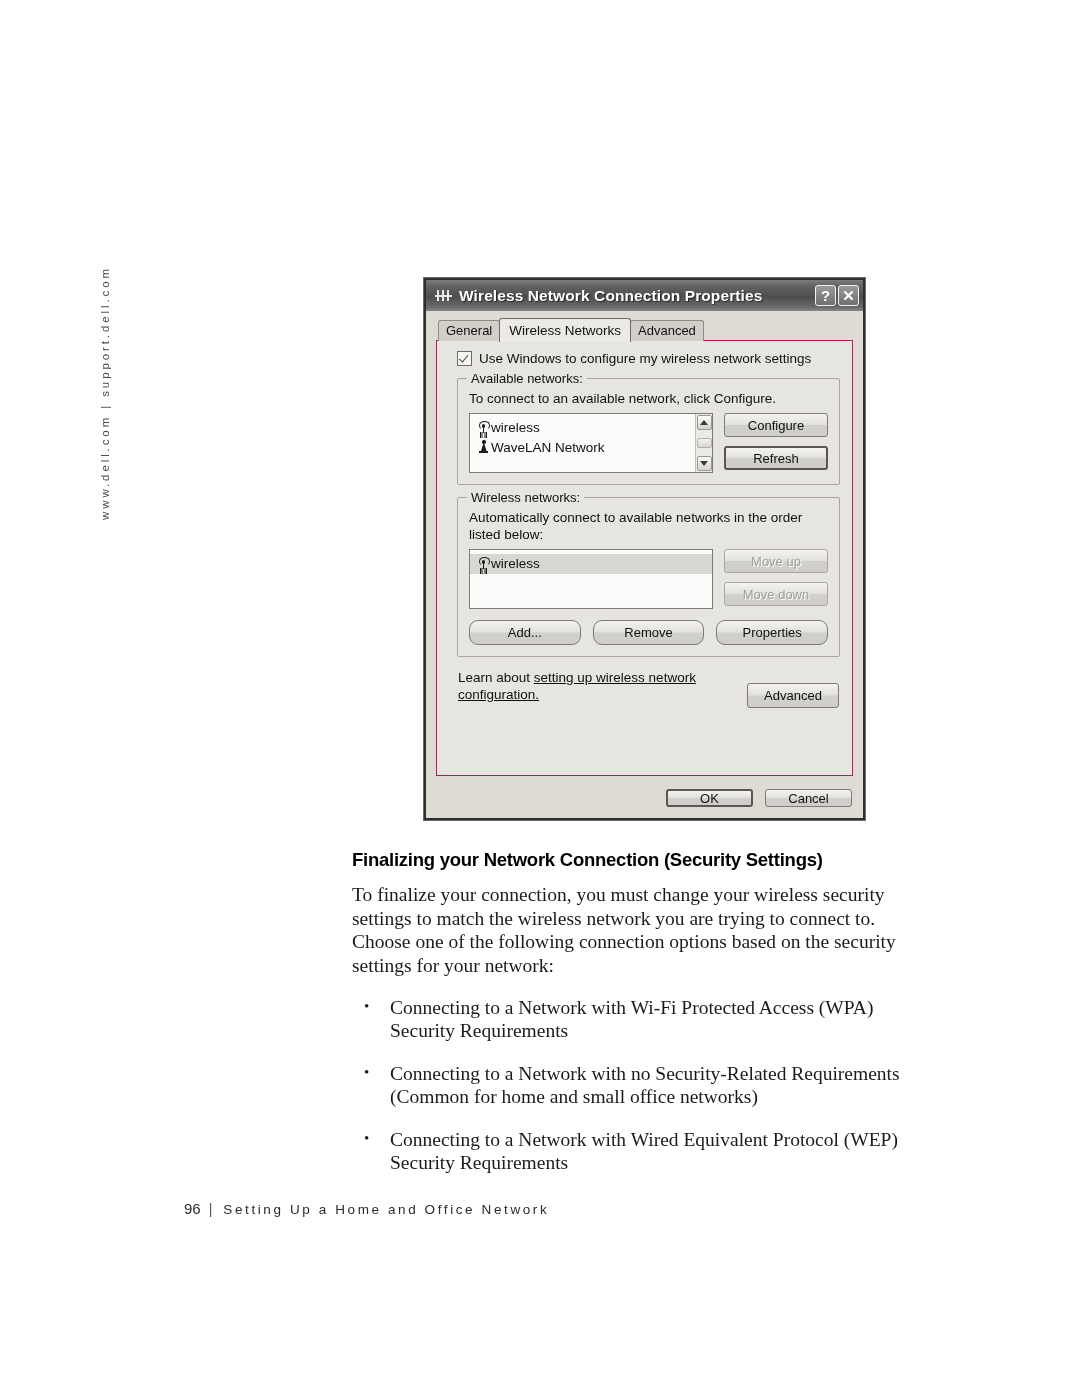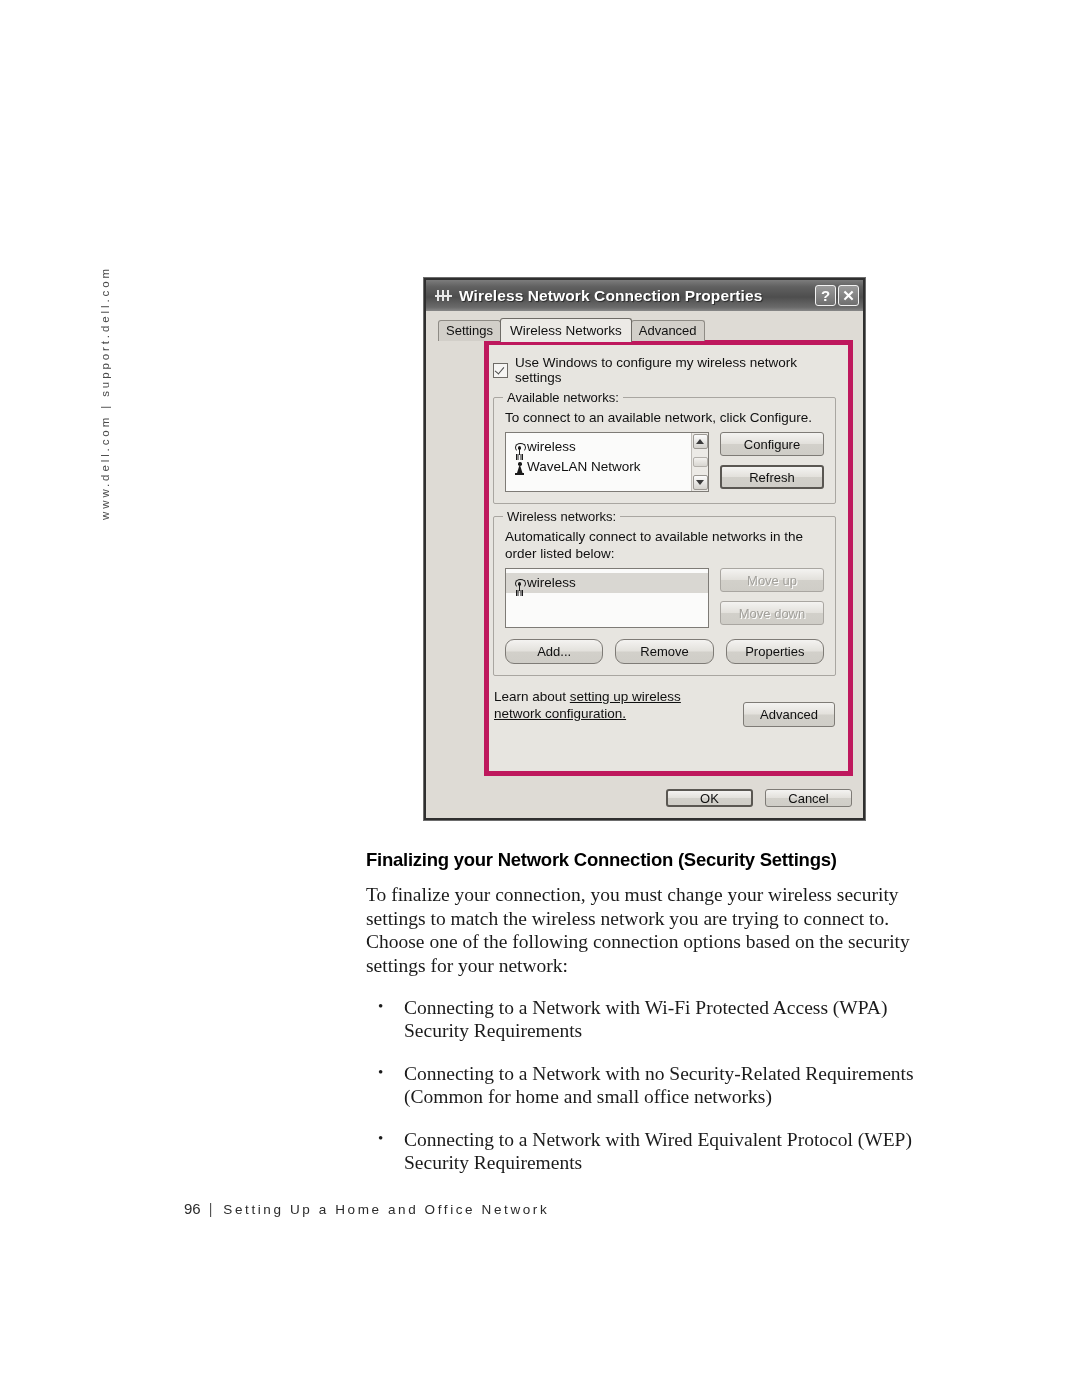--- a/index.html
+++ b/index.html
@@ -137,29 +137,28 @@
     background: #eceae6;
     font-size: 13.5px;
     padding: 4px 9px 4px 9px;
     position: relative;
     z-index: 3;
     border-color: #6e6b66;
     margin-bottom: -1px;
   }
 
   .tabpanel {
-    border: 5px solid #be185d;
+    border: 1px solid #be185d;
     background: #e7e5e0;
     height: 436px;
     margin-top: -1px;
-    padding: 10px 12px 0 4px;
+    padding: 10px 12px 0 20px;
     box-sizing: border-box;
     position: relative;
     z-index: 1;
-    margin-left: 48px;
   }
 
   
   .checkline {
     display: flex;
     align-items: center;
     font-size: 13.5px;
     color: #101010;
     margin-bottom: 12px;
   }
@@ -211,21 +210,21 @@
     border: 1px solid #7e7b76;
     flex: 1 1 auto;
     height: 58px;
     position: relative;
     display: flex;
   }
   .listbox.tall { height: 58px; }
   .list-items { flex: 1 1 auto; padding: 4px 0 0 0; overflow: hidden; }
   .list-item {
     display: flex;
-    align-items: flex-end;
+    align-items: flex-start;
     font-size: 13.5px;
     color: #101010;
     padding: 1px 4px 1px 6px;
     line-height: 18px;
   }
   .list-item.selected { background: #d9d7d2; }
   .li-ico { width: 15px; flex: 0 0 auto; display: flex; justify-content: center; }
 
   
   .ico-ap { position: relative; width: 11px; height: 15px; }
@@ -369,21 +368,21 @@
   .okrow {
     position: absolute;
     right: 11px;
     bottom: 11px;
     display: flex;
     gap: 12px;
   }
   .okrow .btn { width: 87px; height: 18px; }
 
   
-  .article { position: absolute; left: 366px; top: 849px; width: 556px; }
+  .article { position: absolute; left: 352px; top: 849px; width: 556px; }
   h2.heading {
     font-family: "Liberation Sans", sans-serif;
     font-size: 18.5px;
     font-weight: bold;
     color: #000;
     margin: 0 0 12px 0;
     letter-spacing: -0.25px;
   }
   p.para {
     font-family: "Liberation Serif", serif;
@@ -439,21 +438,21 @@
     <span class="title-text">Wireless Network Connection Properties</span>
     <span class="tb-buttons">
       <span class="tb-btn">?</span>
       <span class="tb-btn">✕</span>
     </span>
   </div>
 
   <div class="dlg-body">
 
     <div class="tabrow">
-      <div class="tab">Settings</div>
+      <div class="tab">General</div>
       <div class="tab active">Wireless Networks</div>
       <div class="tab">Advanced</div>
     </div>
 
     <div class="tabpanel">
 
       <div class="checkline">
         <span class="cbx"></span>
         <span>Use Windows to configure my wireless network settings</span>
       </div>

